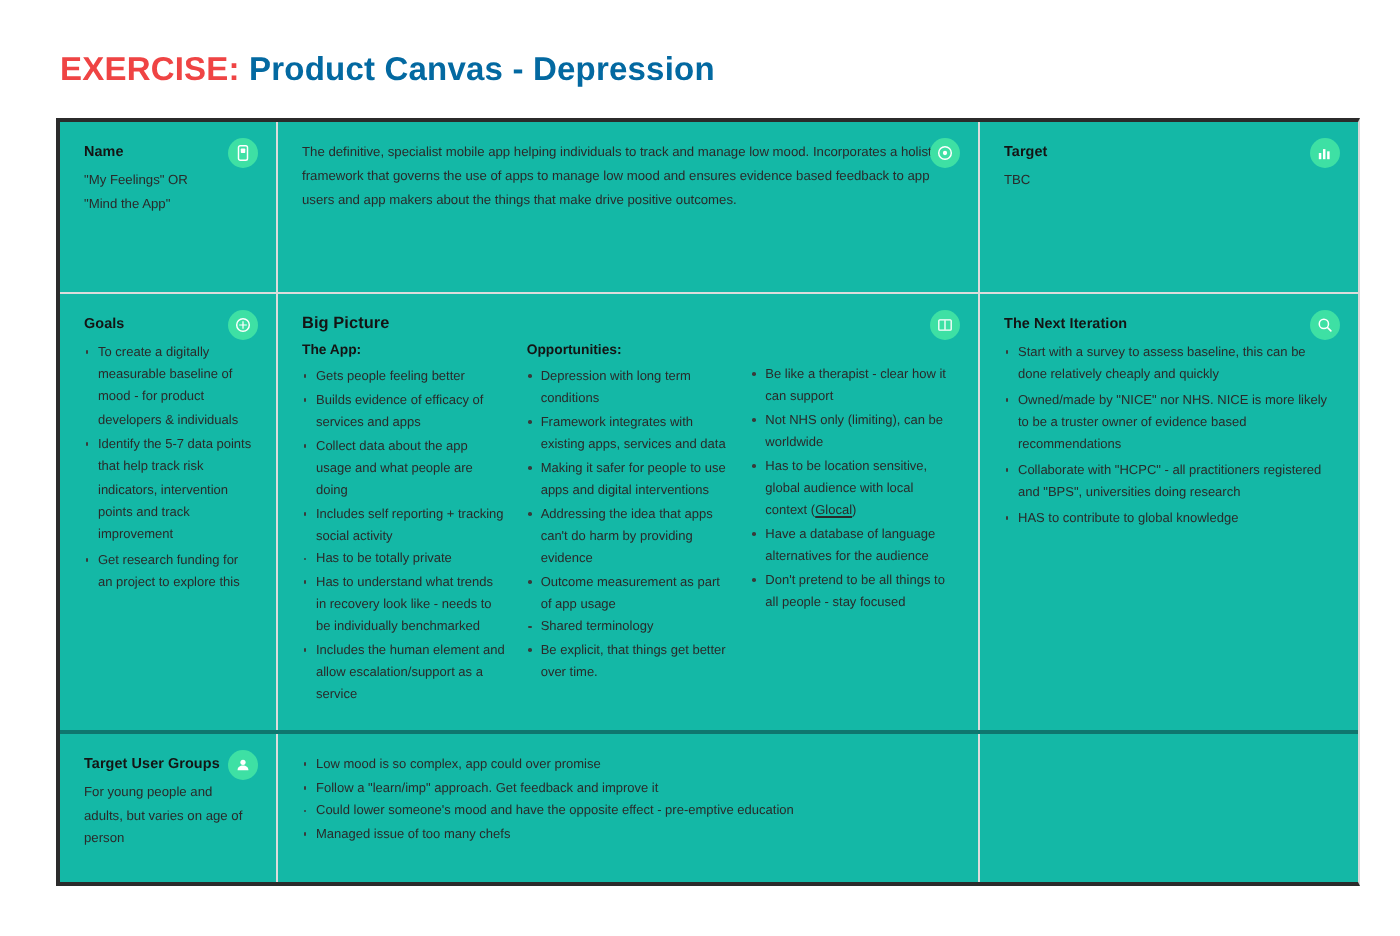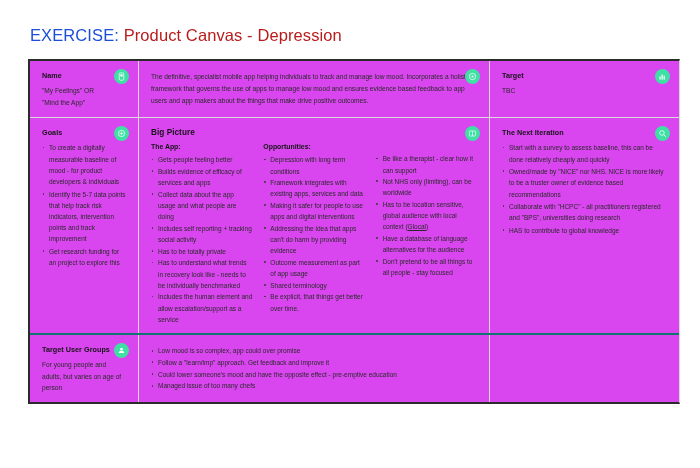--- a/index.html
+++ b/index.html
@@ -23,34 +23,34 @@
     padding: 26px 20px 0 28px;
   }
   
   .title {
     font-size: 16.5px;
     letter-spacing: 0.1px;
     margin: 0 0 14px 2px;
     white-space: nowrap;
   }
   .title .t-exercise {
-    font-weight: 400;
-    color: #1d4ed8;
+    font-weight: 700;
+    color: #ef4444;
   }
   .title .t-name {
-    font-weight: 400;
-    color: #b91c1c;
+    font-weight: 700;
+    color: #0369a1;
   }
   
   .canvas {
     position: relative;
     width: 652px;
-    height: 345px;
+    height: 384px;
     box-sizing: border-box;
-    background: #d946ef;
+    background: #14b8a6;
     border-top: 2.2px solid #2b2b2b;
     border-bottom: 2.2px solid #2b2b2b;
     border-left: 2.2px solid #2b2b2b;
     border-right: 1px solid #d8d8d8;
     display: flex;
     flex-direction: column;
   }
   .row {
     display: flex;
     width: 100%;

